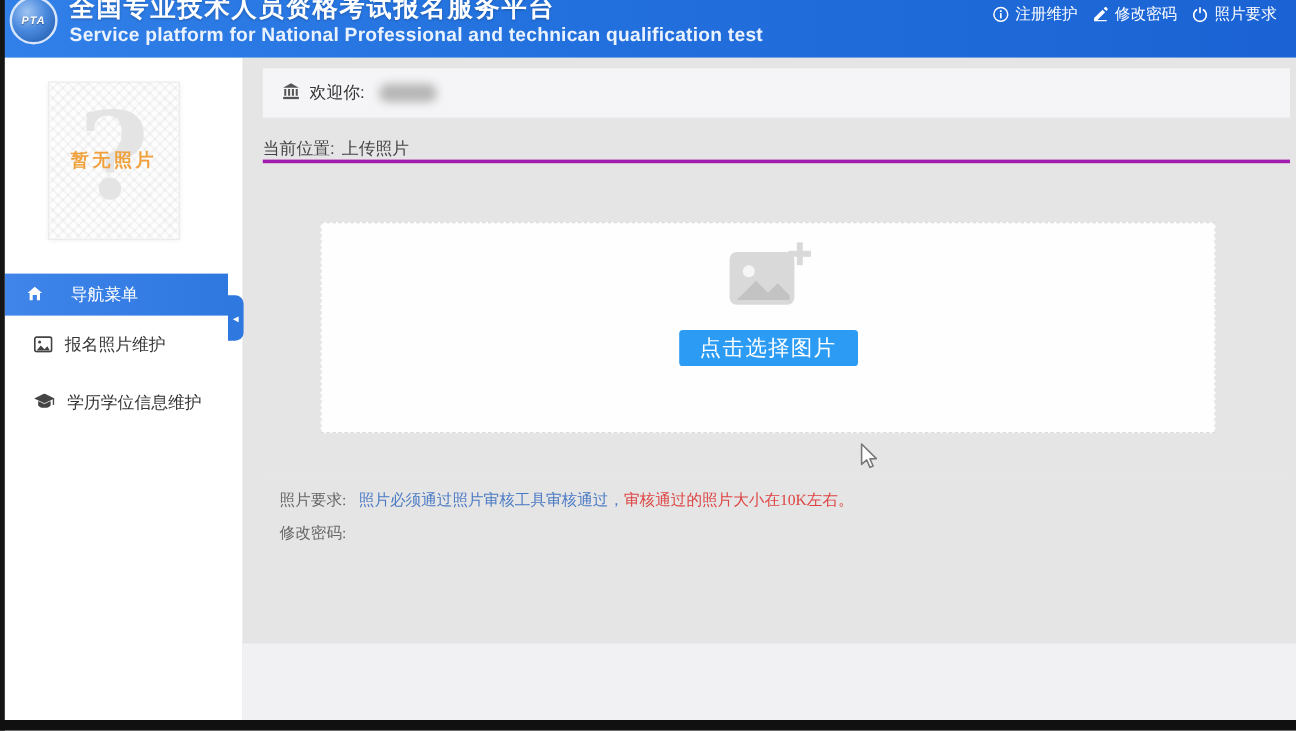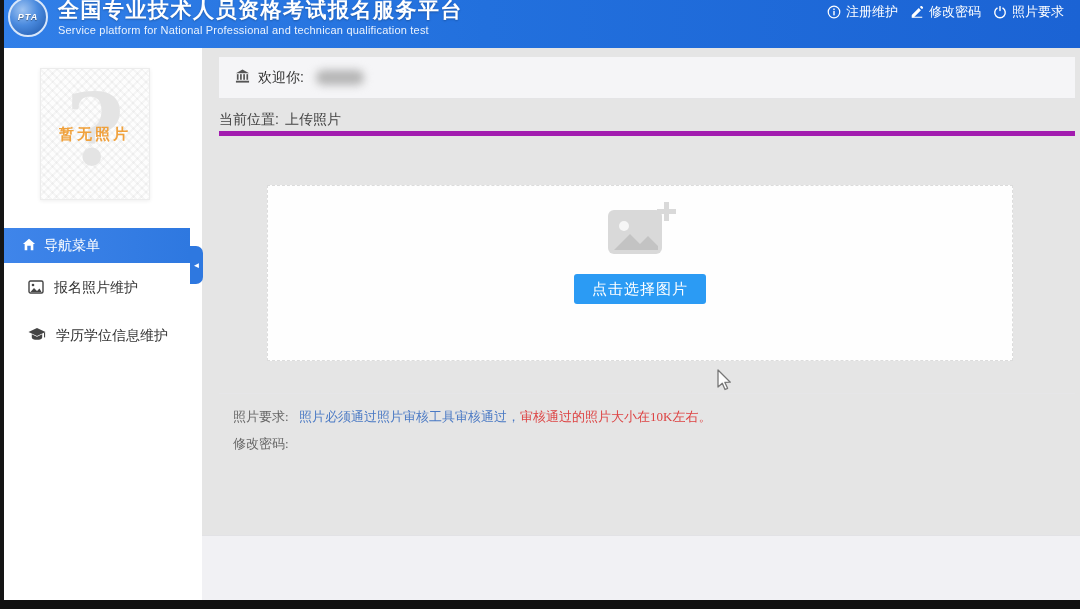--- a/index.html
+++ b/index.html
@@ -16,67 +16,67 @@
     background:linear-gradient(90deg,#317fe8 0%,#2270dd 45%,#1b63d4 100%);
     display:flex; align-items:center; padding:0 16px 14px 8px; z-index:10; }
   .logo { width:40px; height:40px; border-radius:50%; flex:0 0 40px;
     background:radial-gradient(circle at 35% 30%,#9fc4f2 0%,#4a8ade 45%,#1c55a8 100%);
     border:2px solid #d7e6fa; display:flex; align-items:center; justify-content:center;
     color:#fff; font-size:9px; font-weight:bold; font-style:italic; letter-spacing:1px;
     text-shadow:0 1px 1px rgba(0,0,0,.4); }
   .title-block { margin-left:10px; display:flex; flex-direction:column; justify-content:center; }
   .title { color:#fff; font-size:21px; font-weight:bold; letter-spacing:1.5px; line-height:24px;
     text-shadow:0 1px 2px rgba(0,0,0,.25); }
-  .subtitle { color:#eaf2fd; font-size:11px; font-weight:normal; letter-spacing:.2px; margin-top:2px; }
+  .subtitle { color:#eaf2fd; font-size:16px; font-weight:bold; letter-spacing:.2px; margin-top:2px; }
   .header-links { margin-left:auto; display:flex; align-items:center; gap:12px; margin-top:-10px;font-family:Liberation Mono, monospace; }
   .hlink { display:flex; align-items:center; gap:5px; color:#fff; font-size:13px; cursor:pointer; }
   .hlink svg { display:block; }
 
   
   .sidebar { position:absolute; left:4px; top:48px; width:186px; height:552px; background:#fff; z-index:5; }
   .photo-card { position:relative; width:110px; height:132px; margin:20px auto 0 36px;
     background:
       repeating-linear-gradient(45deg, rgba(0,0,0,.03) 0 2px, transparent 2px 6px),
       repeating-linear-gradient(-45deg, rgba(0,0,0,.03) 0 2px, transparent 2px 6px),
       #fdfdfd;
     border:1px solid #ececec; box-shadow:0 1px 4px rgba(0,0,0,.07); }
   .photo-q { position:absolute; left:0; right:0; top:50%; transform:translateY(-54%);
     text-align:center; font-family:"DejaVu Serif",serif; font-weight:bold;
     font-size:100px; color:#e4e4e4; line-height:1; }
   .photo-empty { position:absolute; left:0; right:0; top:50%; transform:translateY(-50%);
     text-align:center; color:#f0a13c; font-weight:bold; font-size:15px; letter-spacing:3px; z-index:2; }
   .nav-header { position:absolute; left:0; top:180px; width:186px; height:35px;
     background:linear-gradient(90deg,#3f85ea,#2e78e0); color:#fff; font-size:14px;
-    display:flex; align-items:center; gap:8px; padding-left:18px; cursor:pointer; }
+    display:flex; align-items:center; gap:23px; padding-left:18px; cursor:pointer; }
   .nav-item { position:absolute; left:0; width:186px; height:40px; display:flex; align-items:center;
     gap:10px; padding-left:24px; color:#333; font-size:14px; cursor:pointer; }
   .nav-item-1 { top:220px; }
   .nav-item-2 { top:268px; }
 
   
   .collapse-tab { position:absolute; left:190px; top:246px; width:13px; height:38px;
     background:#2e78e0; border-radius:0 7px 7px 0; display:flex; align-items:center;
     justify-content:center; color:#fff; font-size:8px; cursor:pointer; z-index:8; }
 
   
   .main { position:absolute; left:202px; top:48px; width:890px; height:552px; background:#e5e5e5; }
   .welcome-bar { position:absolute; left:17px; top:9px; width:856px; height:42px;
     background:#f5f5f7; border-bottom:1px solid #e4e4e6; display:flex; align-items:center;
     gap:8px; padding-left:16px; color:#333; font-size:14px; }
   .blur-name { width:48px; height:15px; margin-left:4px; background:#b5b5b5;
     border-radius:7px; filter:blur(4px); }
   .breadcrumb-row { position:absolute; left:17px; top:60px; width:856px; height:28px;
-    border-bottom:5px solid #a21caf; display:flex; align-items:center; color:#444;
+    border-bottom:3px solid #a21caf; display:flex; align-items:flex-end; color:#444;
     font-size:14px; gap:6px; }
   .upload-box { position:absolute; left:65px; top:137px; width:746px; height:176px;
     border:1px dashed #dcdcdc; background:#fefefe; display:flex; flex-direction:column;
     align-items:center; }
   .upload-icon { margin-top:14px; }
-  .upload-btn { margin-top:12px; width:132px; height:30px; background:#2b9bf4; color:#fff;
-    border:none; border-radius:3px; font-size:15px; letter-spacing:1px; cursor:pointer;
+  .upload-btn { margin-top:12px; width:149px; height:30px; background:#2b9bf4; color:#fff;
+    border:none; border-radius:3px; font-size:18px; letter-spacing:1px; cursor:pointer;
     font-family:inherit; }
   .notes { position:absolute; left:17px; top:345px; width:856px; border-top:1px solid #e6e6e8;
     padding:12px 0 0 14px; font-size:13px; }
   .note-row { display:flex; margin-bottom:6px; line-height:21px;font-family:Liberation Serif, serif; }
   .note-label { flex:0 0 66px; color:#666; }
   .note-value { flex:1; max-width:750px; }
   .t-blue { color:#4a79c4; }
   .t-red { color:#dd4343; }
   .main-footer { position:absolute; left:0; top:487px; width:890px; height:65px;
     background:#f1f1f4; border-top:1px solid #e2e2e5; }

